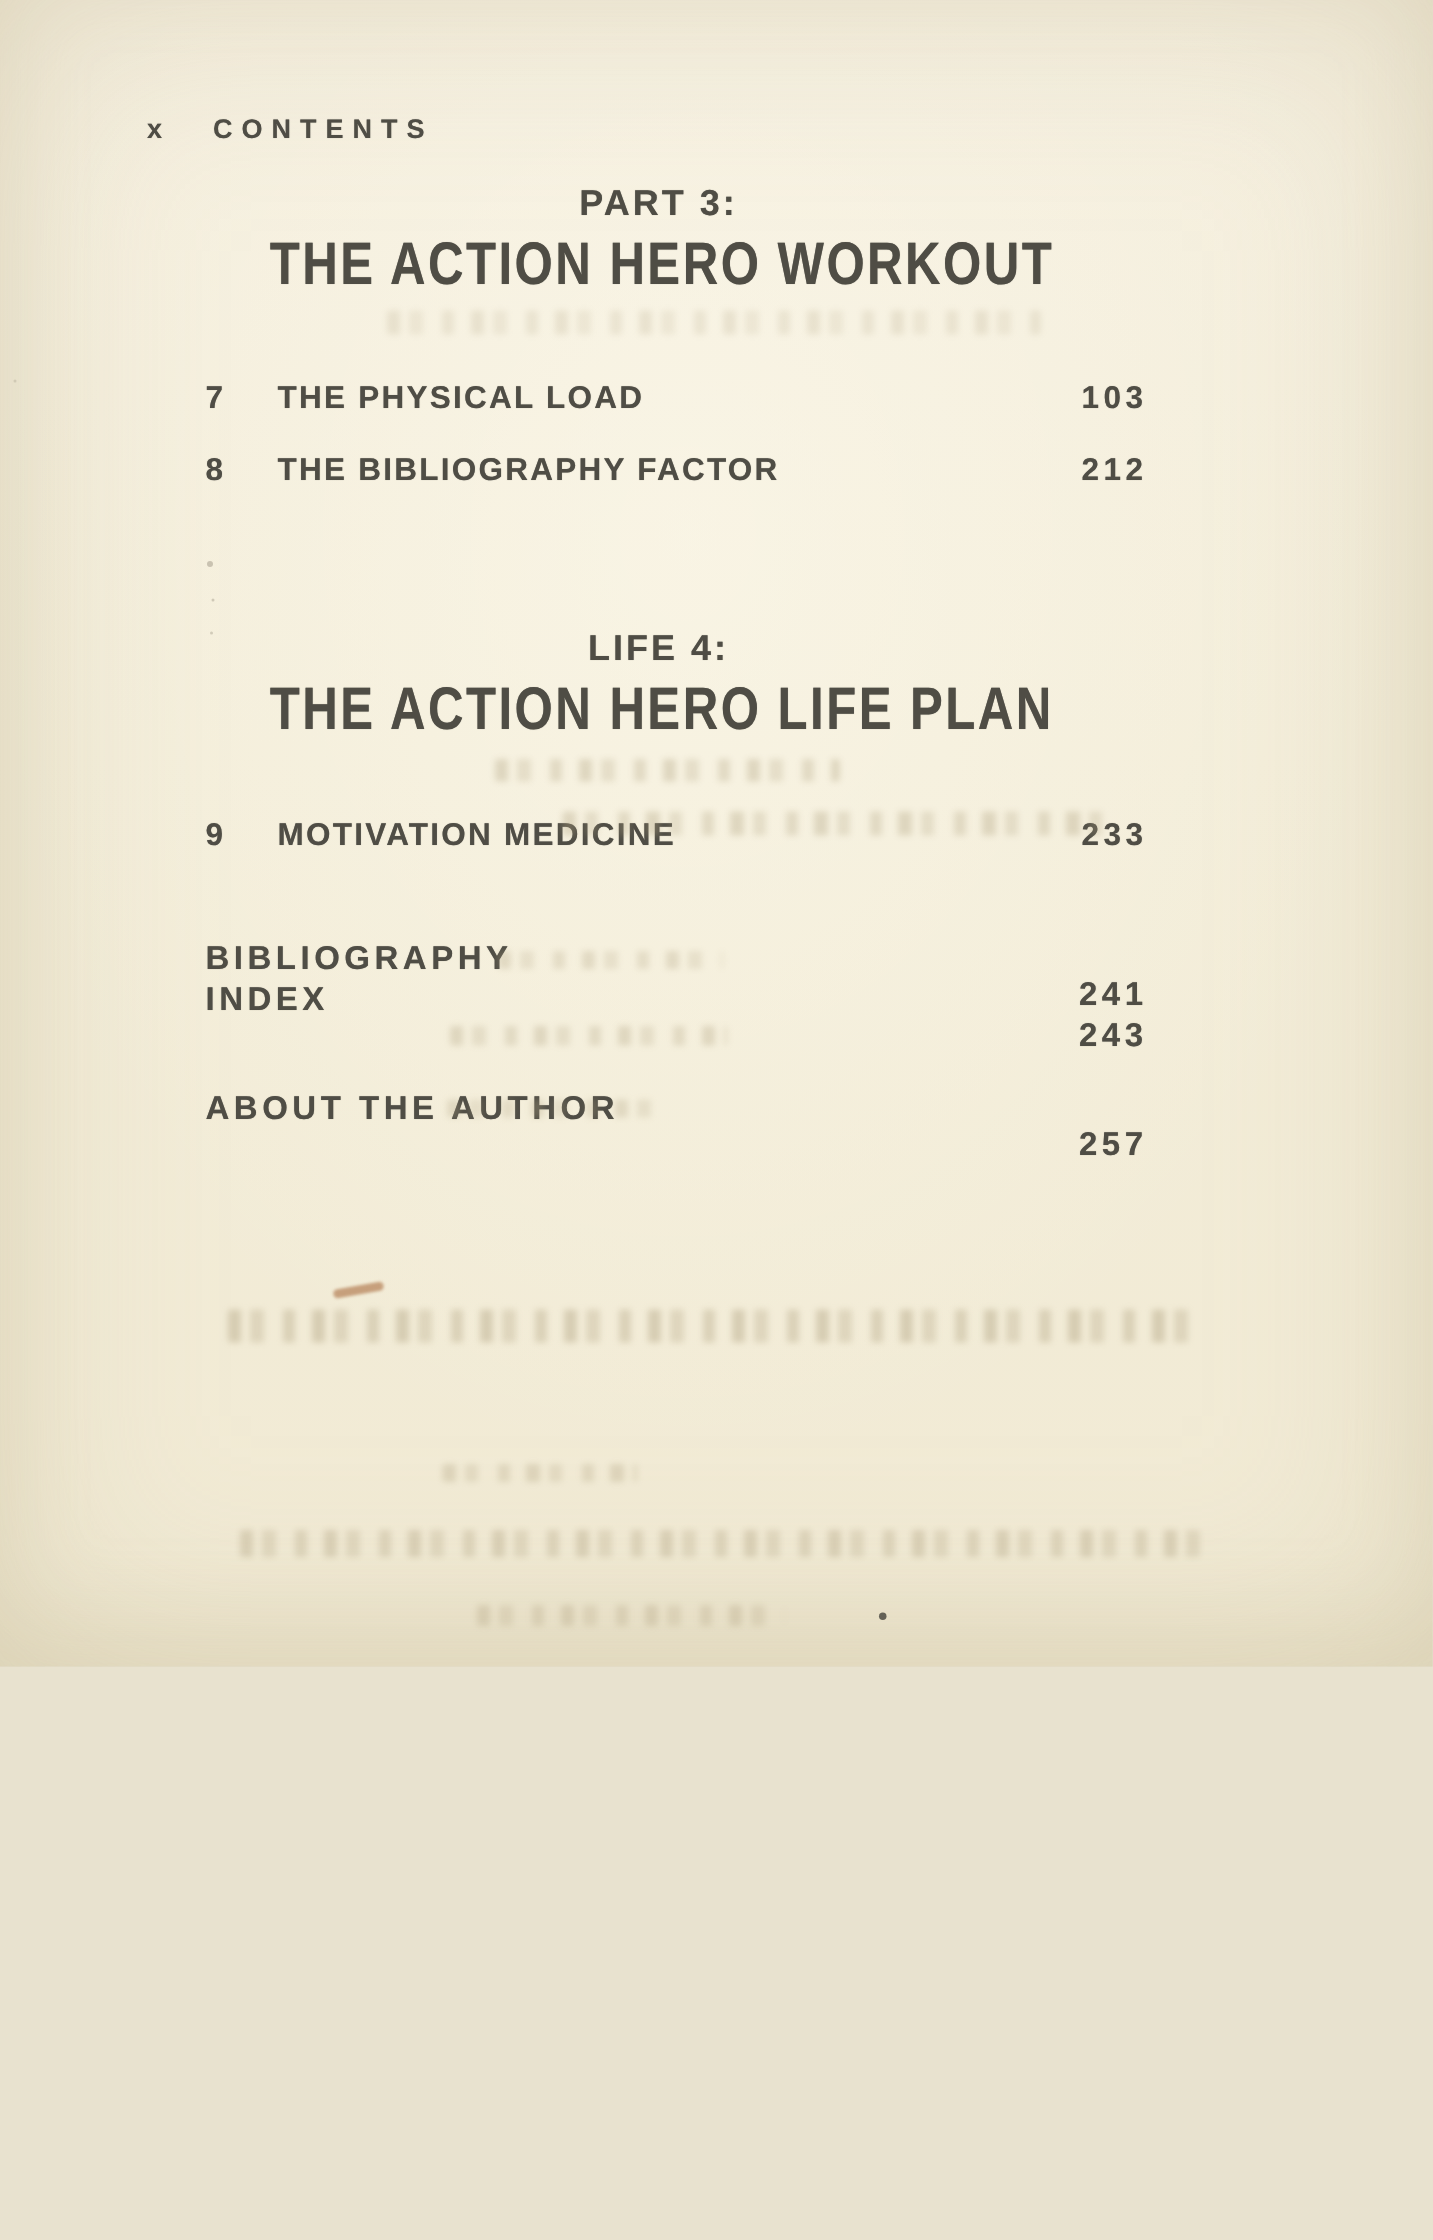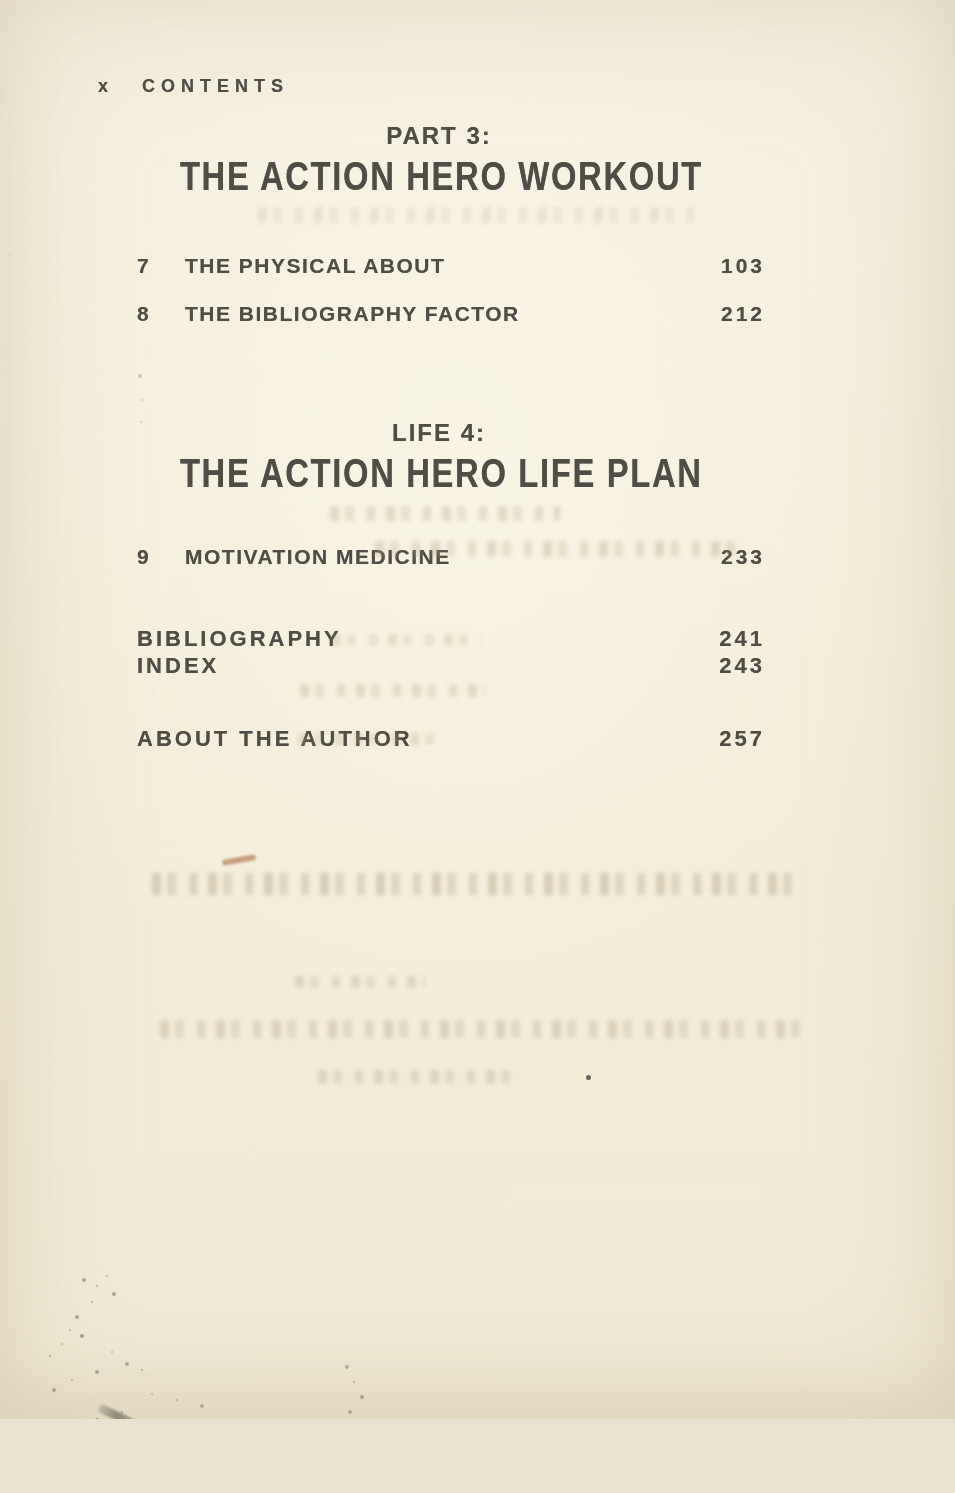--- a/index.html
+++ b/index.html
@@ -1,18 +1,18 @@
 <!DOCTYPE html>
 <html><head>
 <meta charset="utf-8">
 <style>
   html,body{margin:0;padding:0;background:#e8e2cf;}
   .page{
     position:relative;
-    width:955px;height:1419px;
+    width:955px;height:1111px;
     overflow:hidden;
     background:
       radial-gradient(ellipse 700px 900px at 48% 32%, rgba(255,252,240,.45), rgba(255,252,240,0) 70%),
       linear-gradient(180deg,#f5efdf 0%, #f3edd9 45%, #f1ead4 100%);
     box-shadow: inset 0 0 140px rgba(198,186,152,.38), inset 0 -25px 60px rgba(196,182,144,.22);
     font-family:"Liberation Sans", sans-serif;
     color:#4f4d45;
   }
   .ink{ color:#4f4d45; text-shadow:0 0 .5px rgba(79,77,69,.65); font-weight:bold; }
 
@@ -27,21 +27,21 @@
                transform:scaleX(.82); transform-origin:50% 50%; white-space:nowrap; }
   .part-3{ top:122px; }
   .part-4{ top:419px; }
 
   
   .toc-row{ position:absolute; left:137px; width:628px; display:flex; align-items:baseline;
             font-size:21px; letter-spacing:1.5px; font-weight:bold; line-height:24px; white-space:nowrap;}
   .toc-row .num{ width:48px; flex:0 0 48px; }
   .toc-row .pg{ margin-left:auto; letter-spacing:3px; }
   .r-ch7{ top:254px; } .r-ch8{ top:302px; } .r-ch9{ top:545px; }
-  .bm{ font-size:22px; letter-spacing:3px; }
+  .bm{ font-size:22px; letter-spacing:3px;flex-direction:column; }
   .r-bib{ top:627px; } .r-idx{ top:654px; } .r-abt{ top:727px;text-align:right; }
 
   
   .ghost{
     position:absolute; border-radius:2px;
     background:repeating-linear-gradient(90deg,
       rgba(176,162,128,.75) 0 9px, rgba(176,162,128,0) 9px 15px,
       rgba(176,162,128,.55) 15px 24px, rgba(176,162,128,0) 24px 37px,
       rgba(176,162,128,.65) 37px 45px, rgba(176,162,128,0) 45px 56px);
     filter:blur(2px);
@@ -108,21 +108,21 @@
     <span class="folio">x</span><span>CONTENTS</span>
   </div>
 
   <div class="part-block part-3">
     <div class="part-label ink">PART 3:</div>
     <div class="part-title ink">THE ACTION HERO WORKOUT</div>
   </div>
 
   <div class="toc-row r-ch7 ink">
     <span class="num">7</span>
-    <span class="title">THE PHYSICAL ABOUT</span>
+    <span class="title">THE PHYSICAL LOAD</span>
     <span class="pg">103</span>
   </div>
   <div class="toc-row r-ch8 ink">
     <span class="num">8</span>
     <span class="title">THE BIBLIOGRAPHY FACTOR</span>
     <span class="pg">212</span>
   </div>
 
   <div class="part-block part-4">
     <div class="part-label ink">LIFE 4:</div>

